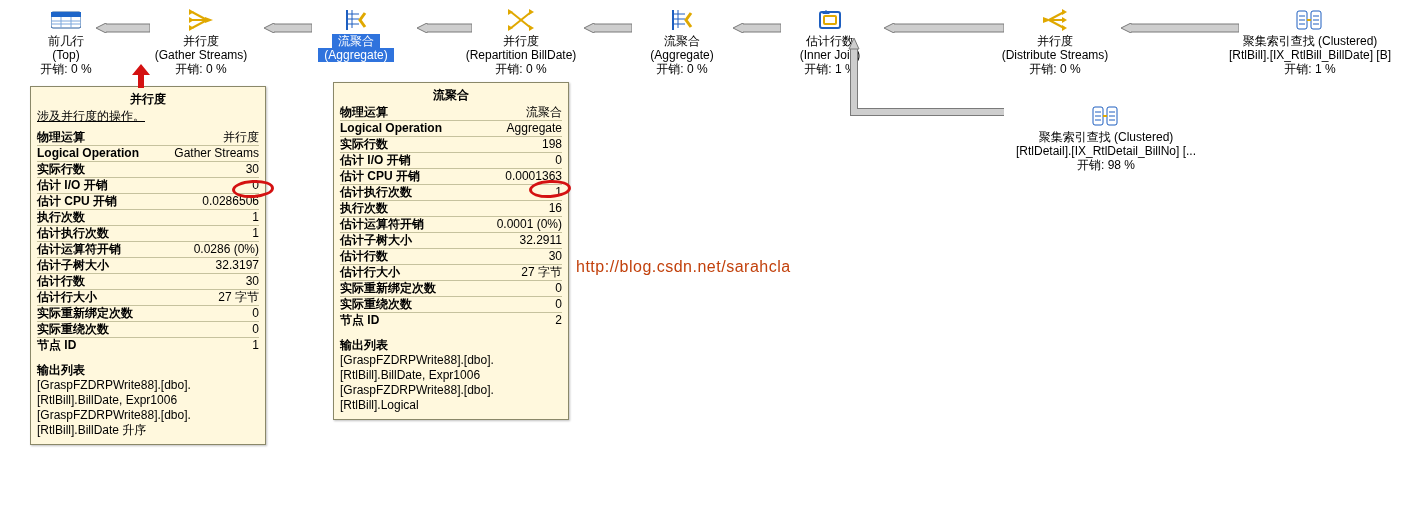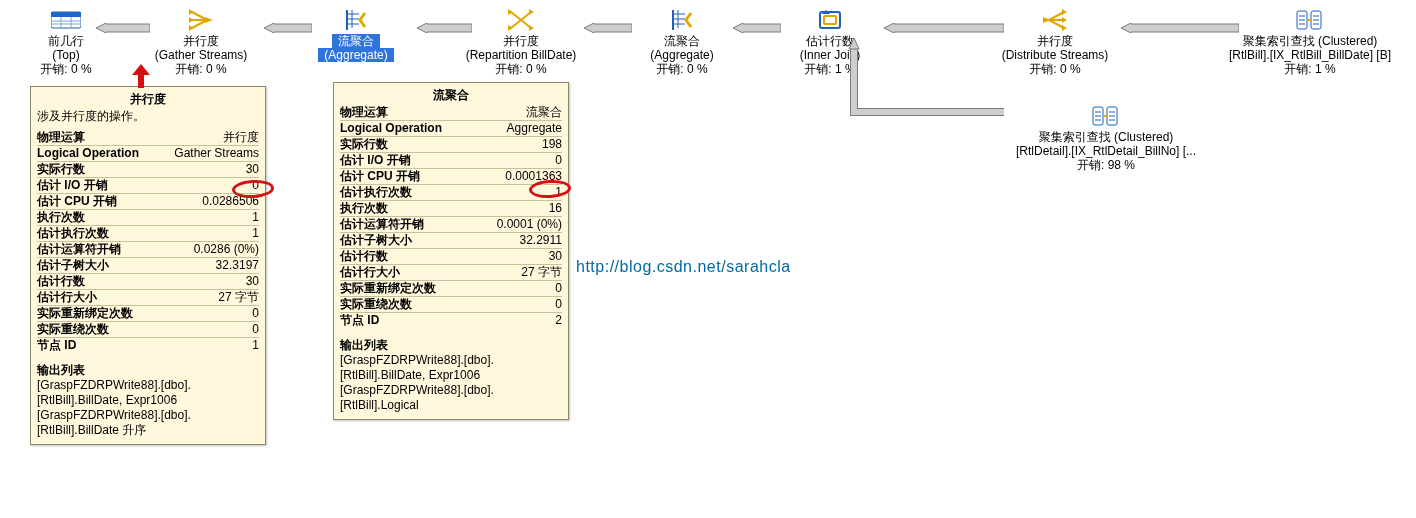--- a/index.html
+++ b/index.html
@@ -10,30 +10,30 @@
     .op svg { display: block; }
     .op .t1 { margin-top: 2px; line-height: 14px; }
     .op .t2 { color: #000; line-height: 14px; }
     .op .t3 { line-height: 14px; }
     .op.sel .t1 { background: #2f73dd; color: #fff; display: inline-block; padding: 0 6px; }
     .op.sel .t2 { background: #2f73dd; color: #fff; display: inline-block; padding: 0 6px; }
     .arrow { position: absolute; height: 10px; }
     .arrow svg { position: absolute; top: 0; left: 0; }
     .tip { position: absolute; width: 236px; background: #fff8dd; border: 1px solid #8a8869; box-shadow: 1px 1px 2px rgba(0,0,0,.25); z-index: 20; padding: 4px 6px 6px; }
     .tip .ttl { text-align: center; font-weight: bold; margin-bottom: 1px; }
-    .tip .dsc { line-height: 15px; margin-bottom: 6px; }
+    .tip .dsc { line-height: 15px; margin-bottom: 6px; text-decoration: underline; }
     .tip .grid .row { display: flex; justify-content: space-between; border-bottom: 1px solid #c6c29e; line-height: 15px; }
     .tip .grid .row:last-child { border-bottom: 0; }
     .tip .grid .k { font-weight: bold; }
     .tip .grid .v { text-align: right; }
     .tip .sec { font-weight: bold; margin-top: 10px; line-height: 15px; }
     .tip .txt { line-height: 15px; }
     .circ { position: absolute; width: 42px; height: 18px; border: 3px solid #d41111; border-radius: 50%/50%; z-index: 22; transform: rotate(-3deg); }
     .red-arrow { position: absolute; z-index: 21; }
-    .wm { position: absolute; color: #0369a1; font-family: Verdana, sans-serif; font-size: 16px; letter-spacing: .5px; pointer-events: none; }
+    .wm { position: absolute; color: #c2410c; font-family: Verdana, sans-serif; font-size: 16px; letter-spacing: .5px; pointer-events: none; }
     .bend { position: absolute; }
   </style>
 </head>
 <body>
 
 <div class="plan-row">
 
   <div class="op" style="left:-45px;top:0">
     <div class="ic">
       <svg width="30" height="20" viewBox="0 0 30 20">

